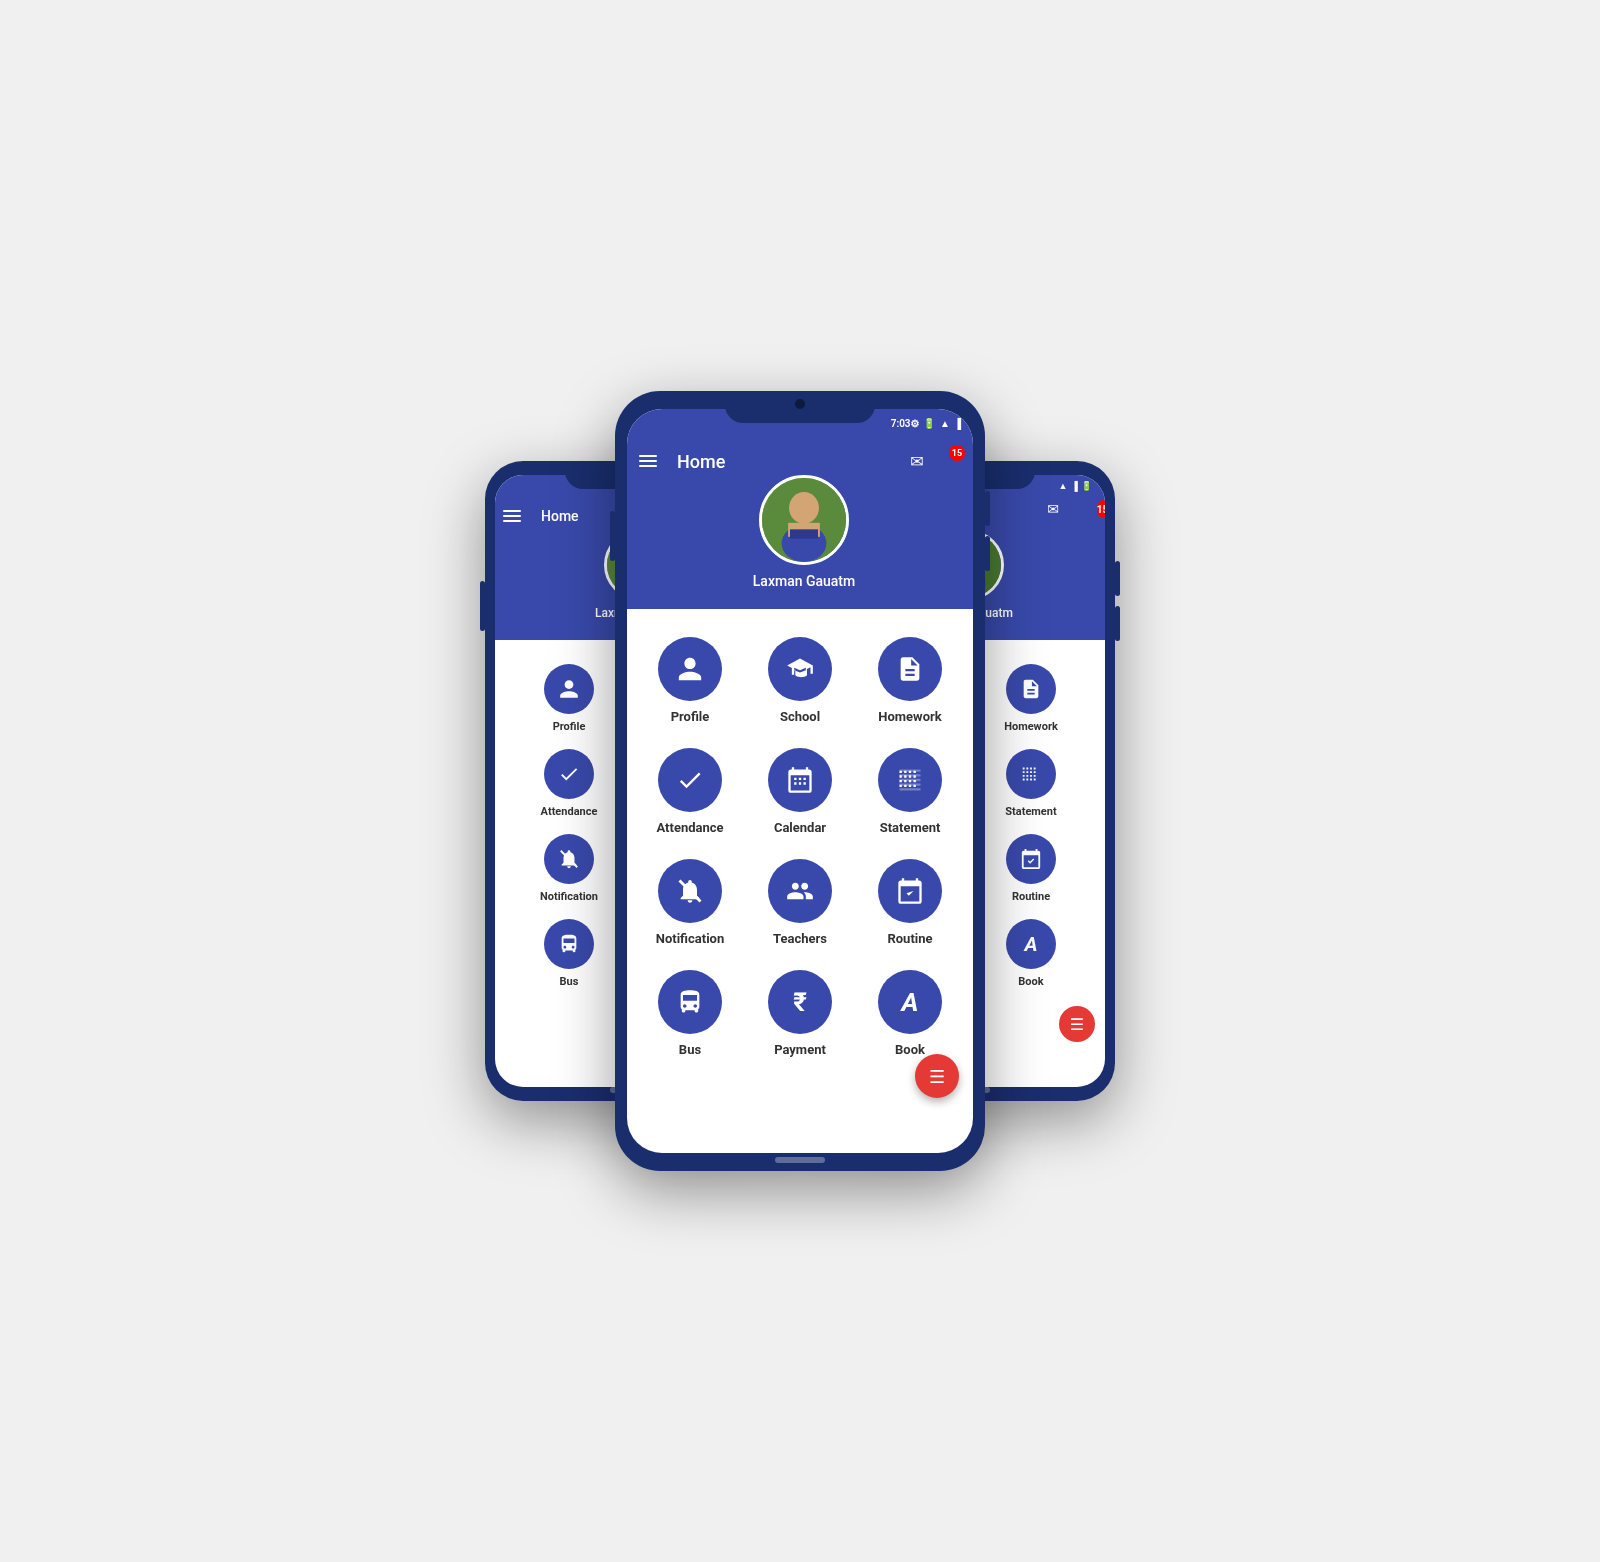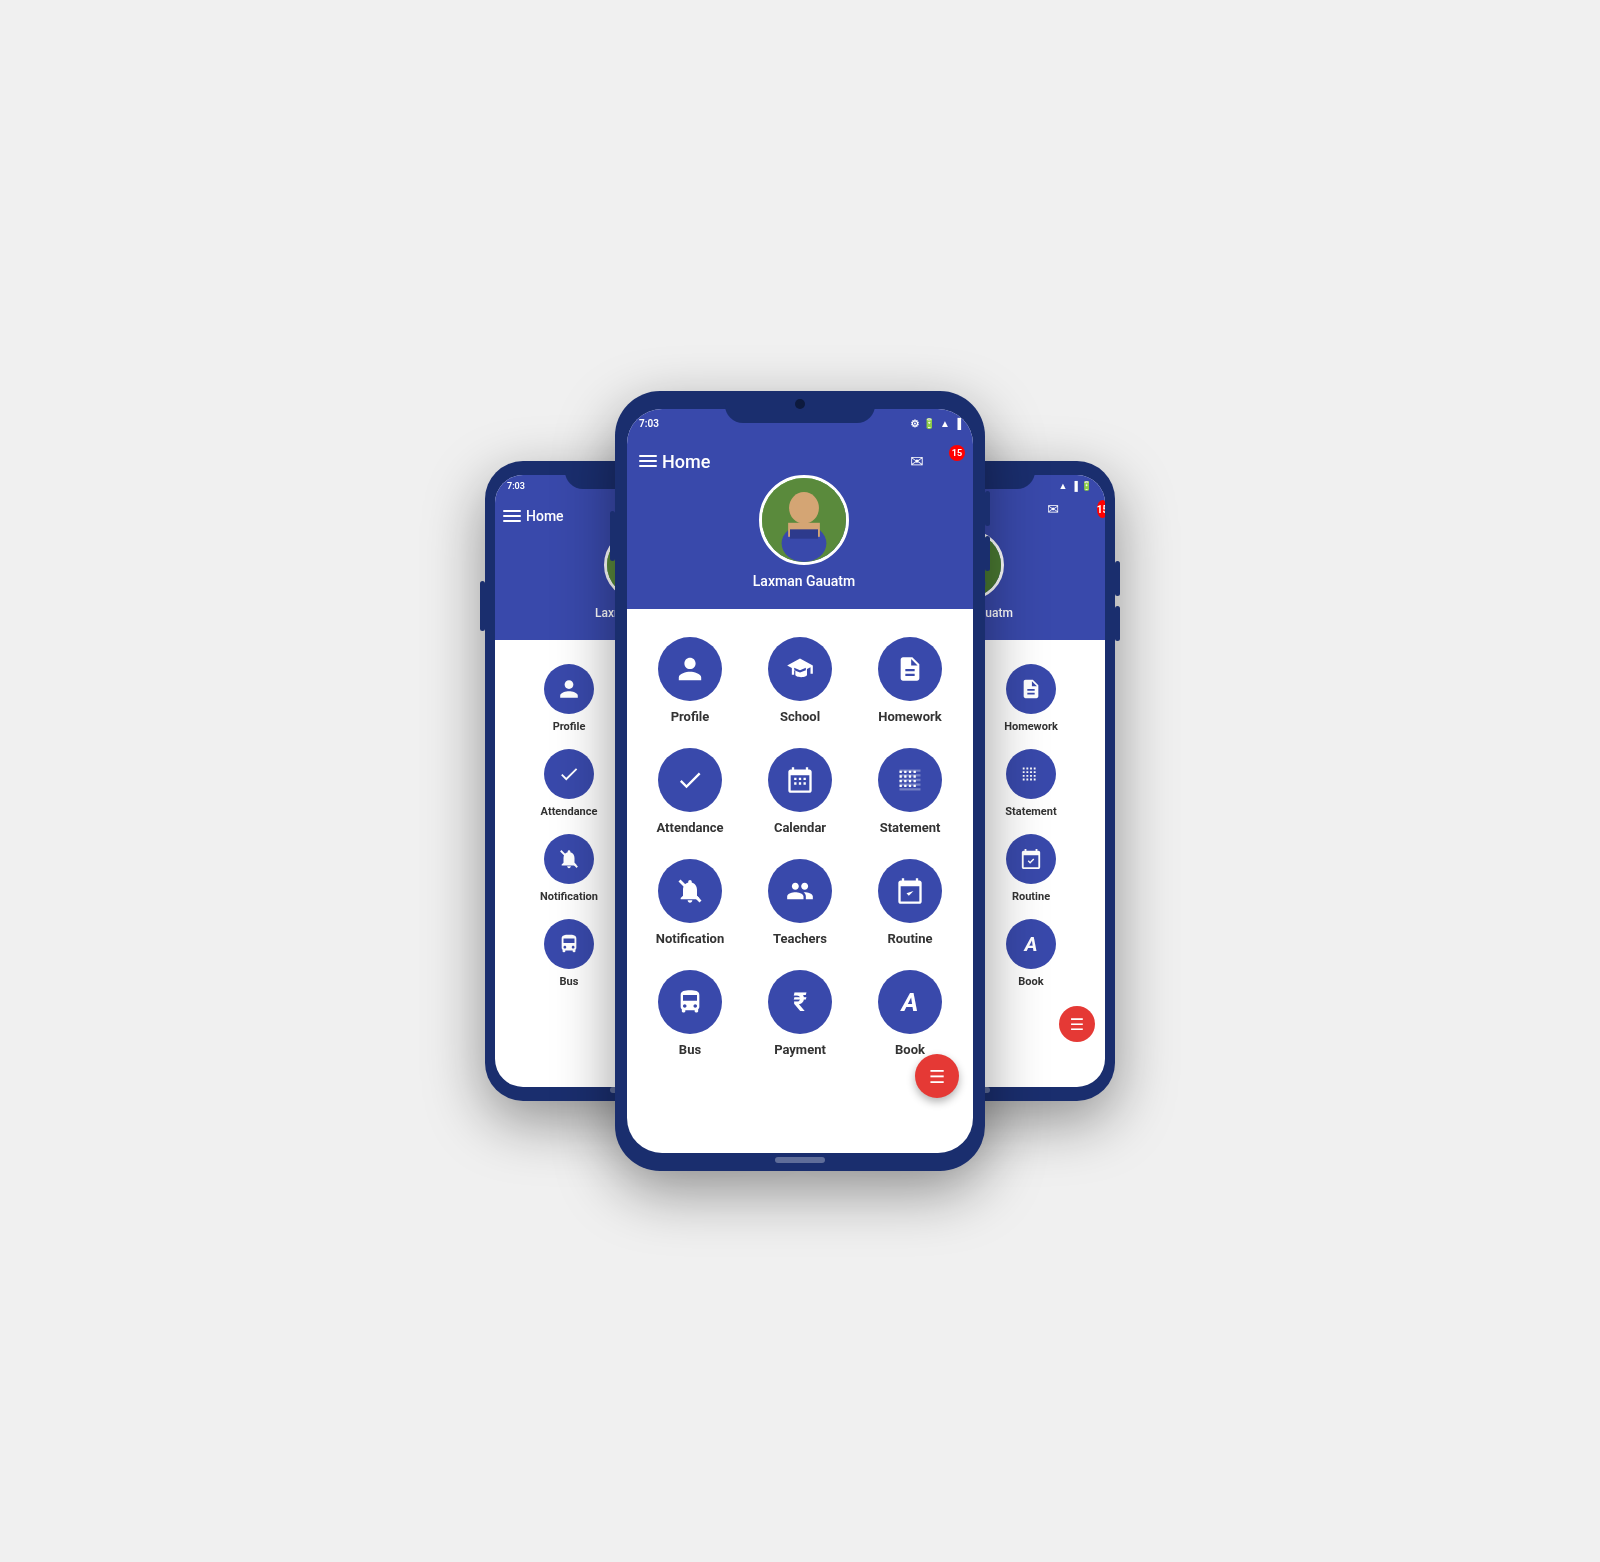--- a/index.html
+++ b/index.html
@@ -132,21 +132,21 @@
       z-index: 20;
     }
 
     
     .status-bar {
       position: relative;
       height: 28px;
       background: #3949ab;
       display: flex;
       align-items: center;
-      justify-content: space-between;
+      justify-content: flex-end;
       padding: 0 12px;
       font-size: 10px;
       color: white;
       font-weight: 600;
     }
     .status-bar-sm {
       height: 22px;
       font-size: 9px;
     }
 
@@ -156,21 +156,21 @@
       gap: 4px;
     }
 
     
     .app-header {
       background: #3949ab;
       height: 48px;
       display: flex;
       align-items: center;
       padding: 0 12px;
-      gap: 5px;
+      gap: 20px;
       color: white;
     }
     .app-header-sm {
       height: 38px;
       padding: 0 8px;
     }
 
     .header-title {
       font-size: 18px;
       font-weight: 500;

